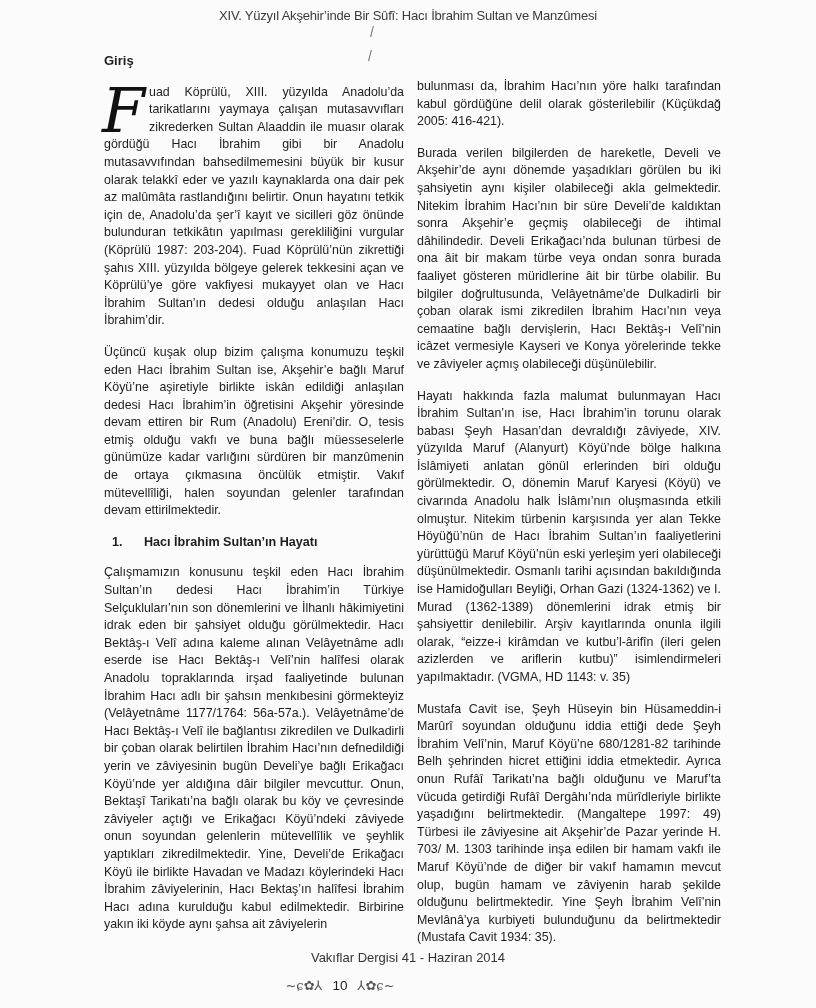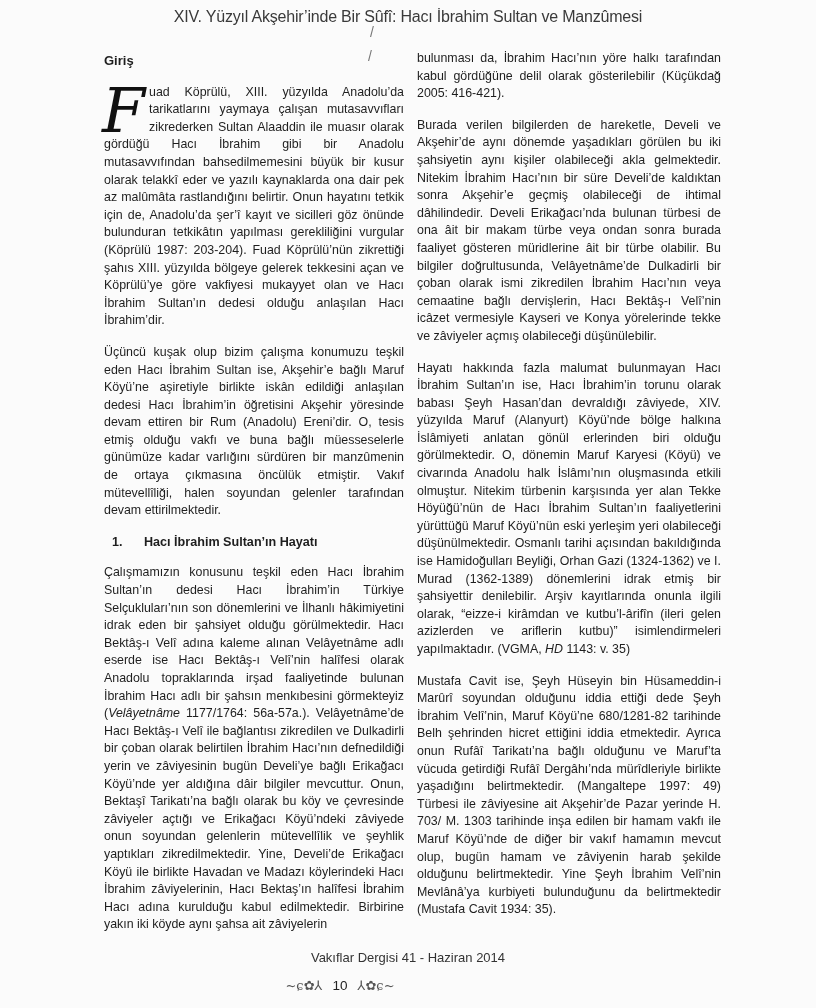--- a/index.html
+++ b/index.html
@@ -1,29 +1,29 @@
 <!DOCTYPE html>
 <html><head>
 <meta charset="utf-8">
 <style>
   html, body { margin:0; padding:0; }
   body { width:816px; height:1008px; background:#fbfbfb; position:relative; overflow:hidden;
          font-family:"Liberation Sans", "DejaVu Sans", sans-serif; color:#1e1e1e; }
   .running-header { position:absolute; top:8px; left:0; width:816px; text-align:center;
-         font-size:16px; color:#3a3a3a; letter-spacing:-0.2px; }
+         font-size:13px; color:#3a3a3a; letter-spacing:-0.2px; }
   .col { position:absolute; top:50px; width:300px; font-size:12.4px; line-height:17.6px; text-align:justify; }
   .col.left { left:104px; }
-  .col.right { left:417px; width:304px; }
+  .col.right { left:417px; width:304px;margin-top:28px; }
   .col p { margin:0 0 14px 0; hyphens:manual; }
   .section-title { font-weight:bold; font-size:13px; margin:2px 0 14px 0; }
   .numbered-heading { font-weight:bold; font-size:12.6px; margin:4px 0 13px 8px; }
   .numbered-heading .num { display:inline-block; width:32px; }
   .drop-cap { float:left; font-family:"DejaVu Serif", serif; font-style:italic; font-size:62px; line-height:50px;
               margin:2px 4px 0 -2px; color:#111; }
-  .cite-italic { font-style:italic; }
+  .cite-italic { }
   .footer-journal { position:absolute; top:950px; left:0; width:816px; text-align:center; font-size:13px; color:#333; }
   .footer-page { position:absolute; top:978px; left:0; width:680px; text-align:center; font-size:13.5px; color:#222; }
   .ornament { display:inline-block; font-size:13px; color:#555; margin:0 10px; font-family:"DejaVu Serif", serif; }
   .pen-mark { position:absolute; color:#777; font-size:14px; }
 </style>
 </head>
 <body>
 
 <div class="running-header">XIV. Yüzyıl Akşehir’inde Bir Sûfî: Hacı İbrahim Sultan ve Manzûmesi</div>
 

